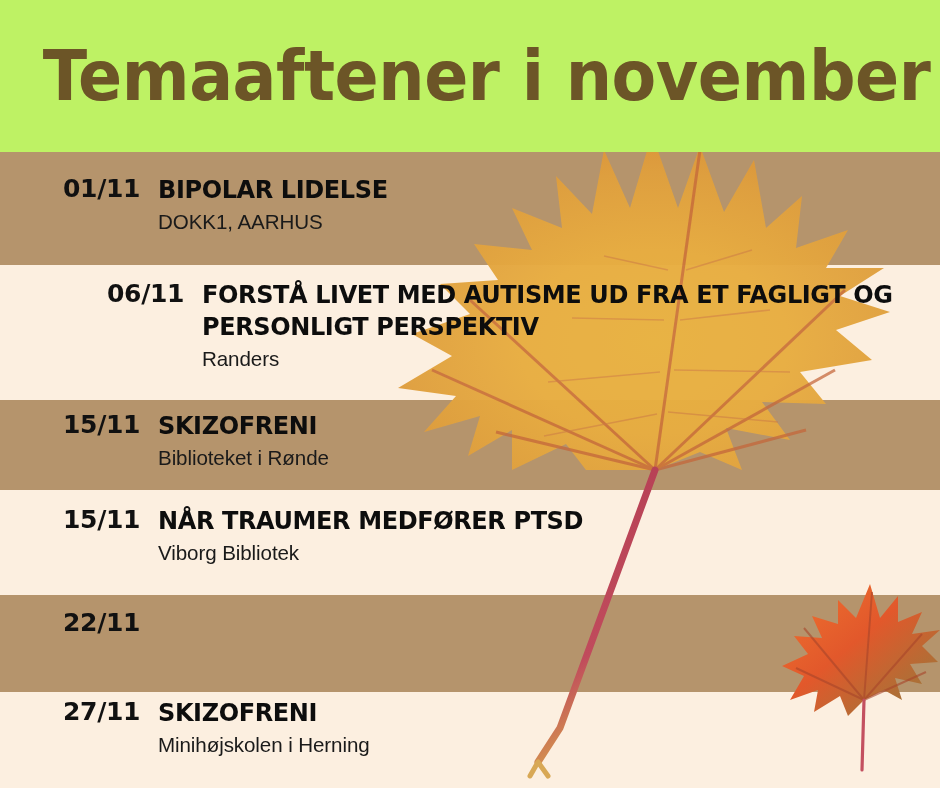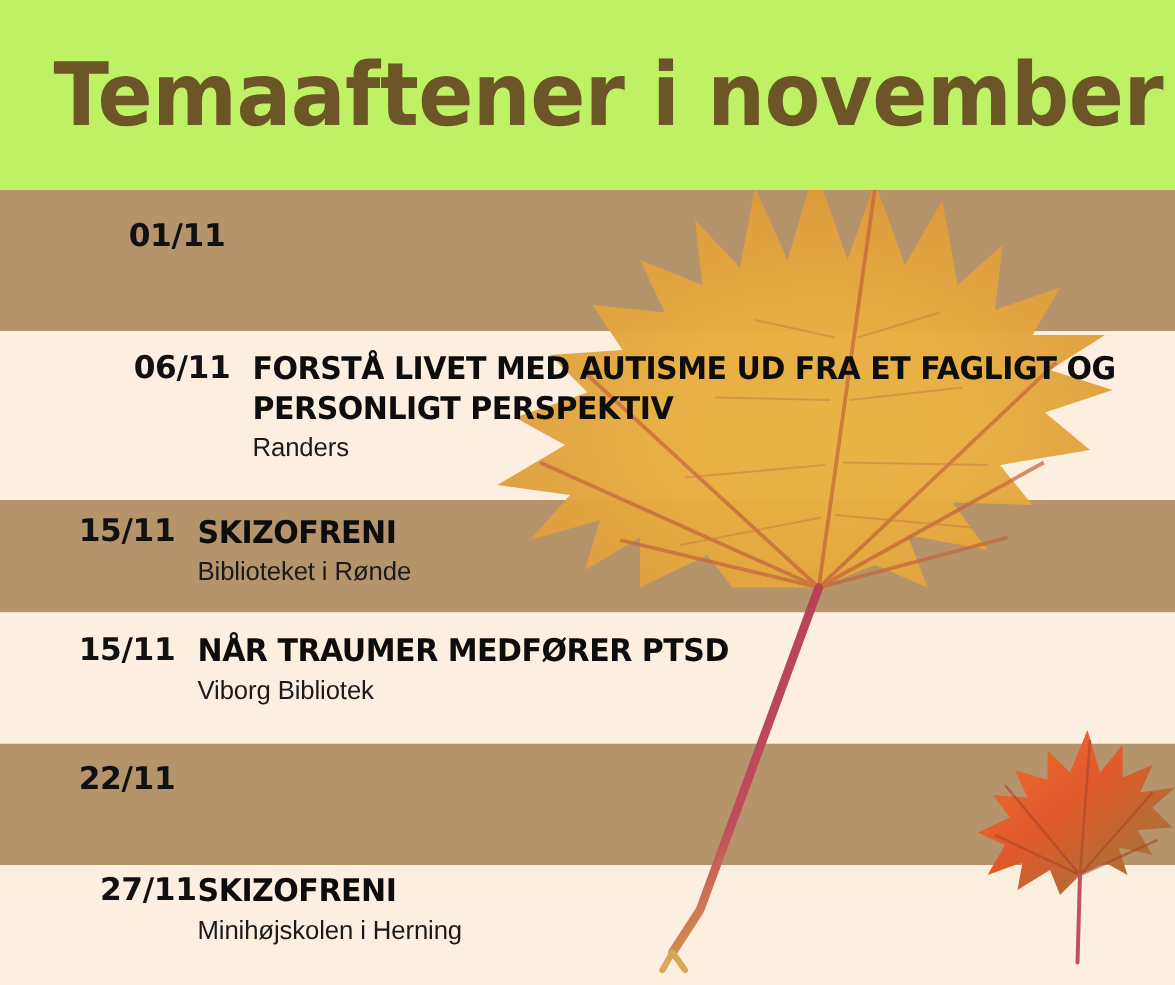--- a/index.html
+++ b/index.html
@@ -202,21 +202,25 @@
           <path d="M864 700 L796 668"></path>
           <path d="M864 700 L926 672"></path>
         </g>
         <path d="M864 700 L862 770" stroke="#C35060" stroke-width="3.2" fill="none" stroke-linecap="round"></path>
       </g>
     </svg>
   </div>
 
   <div class="rows">
       <div class="row" style="top: 174px;">
-        <div class="row-date" style="padding-left: 63px; margin-left: 40px;">01/11</div>
+        <div class="row-date" style="padding-left: 63px;">01/11</div>
+        <div class="row-body">
+          <div class="row-title">BIPOLAR LIDELSE</div>
+          <div class="row-venue">DOKK1, AARHUS</div>
+        </div>
       </div>
       <div class="row" style="top: 279px; margin-left: 44px;">
         <div class="row-date" style="padding-left: 63px;">06/11</div>
         <div class="row-body">
           <div class="row-title">FORSTÅ LIVET MED AUTISME UD FRA ET FAGLIGT OG PERSONLIGT PERSPEKTIV</div>
           <div class="row-venue">Randers</div>
         </div>
       </div>
       <div class="row" style="top: 410px;">
         <div class="row-date" style="padding-left: 63px;">15/11</div>
@@ -229,21 +233,21 @@
         <div class="row-date" style="padding-left: 63px;">15/11</div>
         <div class="row-body">
           <div class="row-title">NÅR TRAUMER MEDFØRER PTSD</div>
           <div class="row-venue">Viborg Bibliotek</div>
         </div>
       </div>
       <div class="row" style="top: 608px;">
         <div class="row-date" style="padding-left: 63px;">22/11</div>
       </div>
       <div class="row" style="top: 697px;">
-        <div class="row-date" style="padding-left: 80px;">27/11</div>
+        <div class="row-date" style="padding-left: 63px;">27/11</div>
         <div class="row-body">
           <div class="row-title">SKIZOFRENI</div>
           <div class="row-venue">Minihøjskolen i Herning</div>
         </div>
       </div>
     </div>
 
   <div class="header">
     <h1 class="poster-title">Temaaftener i november</h1>
   </div>

